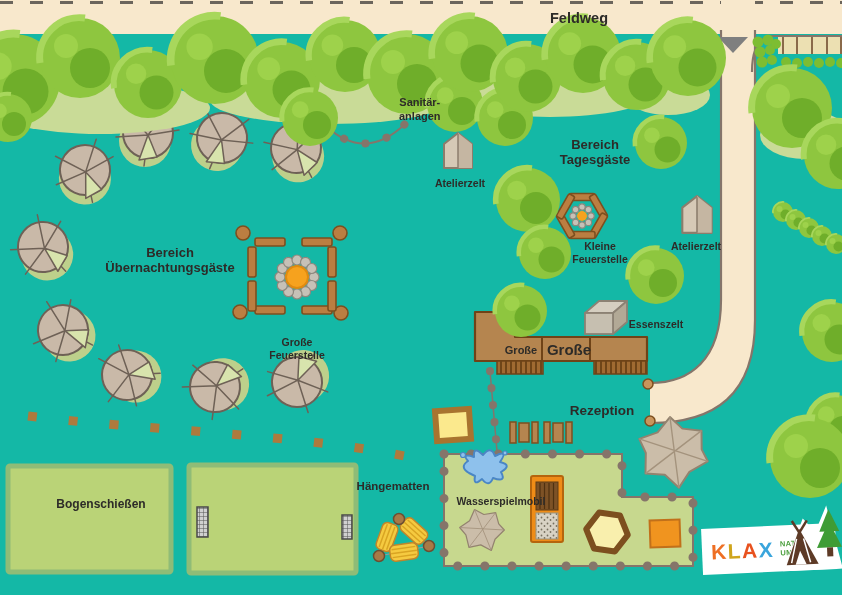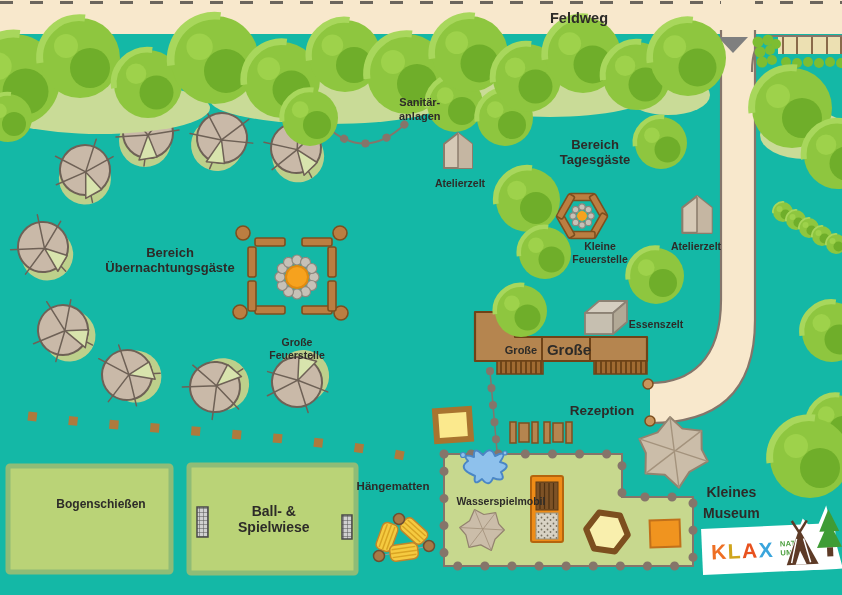--- a/index.html
+++ b/index.html
@@ -355,31 +355,23 @@
 
 <div class="lbl" style="left:656px;top:324px;font-size:10.5px">Essenszelt</div>
 
 <div class="lbl" style="left:521px;top:350px;font-size:11px">Große</div>
 <div class="lbl" style="left:569px;top:349px;font-size:15px">Große</div>
 <div class="lbl" style="left:602px;top:410px;font-size:13.5px">Rezeption</div>
 
 <div class="lbl" style="left:501px;top:501px;font-size:10.5px">Wasserspielmobil</div>
 <div class="lbl" style="left:393px;top:486px;font-size:11.5px">Hängematten</div>
 
-<div class="lbl-left" style="left:703px;top:482px;font-size:14px;line-height:21px">
-  <span>Kleines</span>
-  <span>Museum</span>
-</div>
 
 <div class="lbl" style="left:101px;top:504px;font-size:12px">Bogenschießen</div>
 
-<div class="lbl-left" style="left:238px;top:504px;font-size:14px;line-height:15.5px">
-  <span>Ball- &amp;</span>
-  <span>Spielwiese</span>
-</div>
 
 <div class="logo">
   <span class="klax"><span style="color: rgb(238, 111, 36);">K</span><span style="color: rgb(207, 165, 28);">L</span><span style="color: rgb(232, 82, 31);">A</span><span style="color: rgb(58, 165, 220);">X</span></span>
   <span class="logo-sub" style="color: rgb(74, 158, 60);">
     <span>NATUR- &amp;</span>
     <span>UMWELTCAMP</span>
   </span>
   <svg class="logo-art" width="64" height="74" viewBox="0 0 64 74">
     <polygon points="4,74 26,22 38,36 50,10 64,74" fill="#ffffff"></polygon>
     <g>

